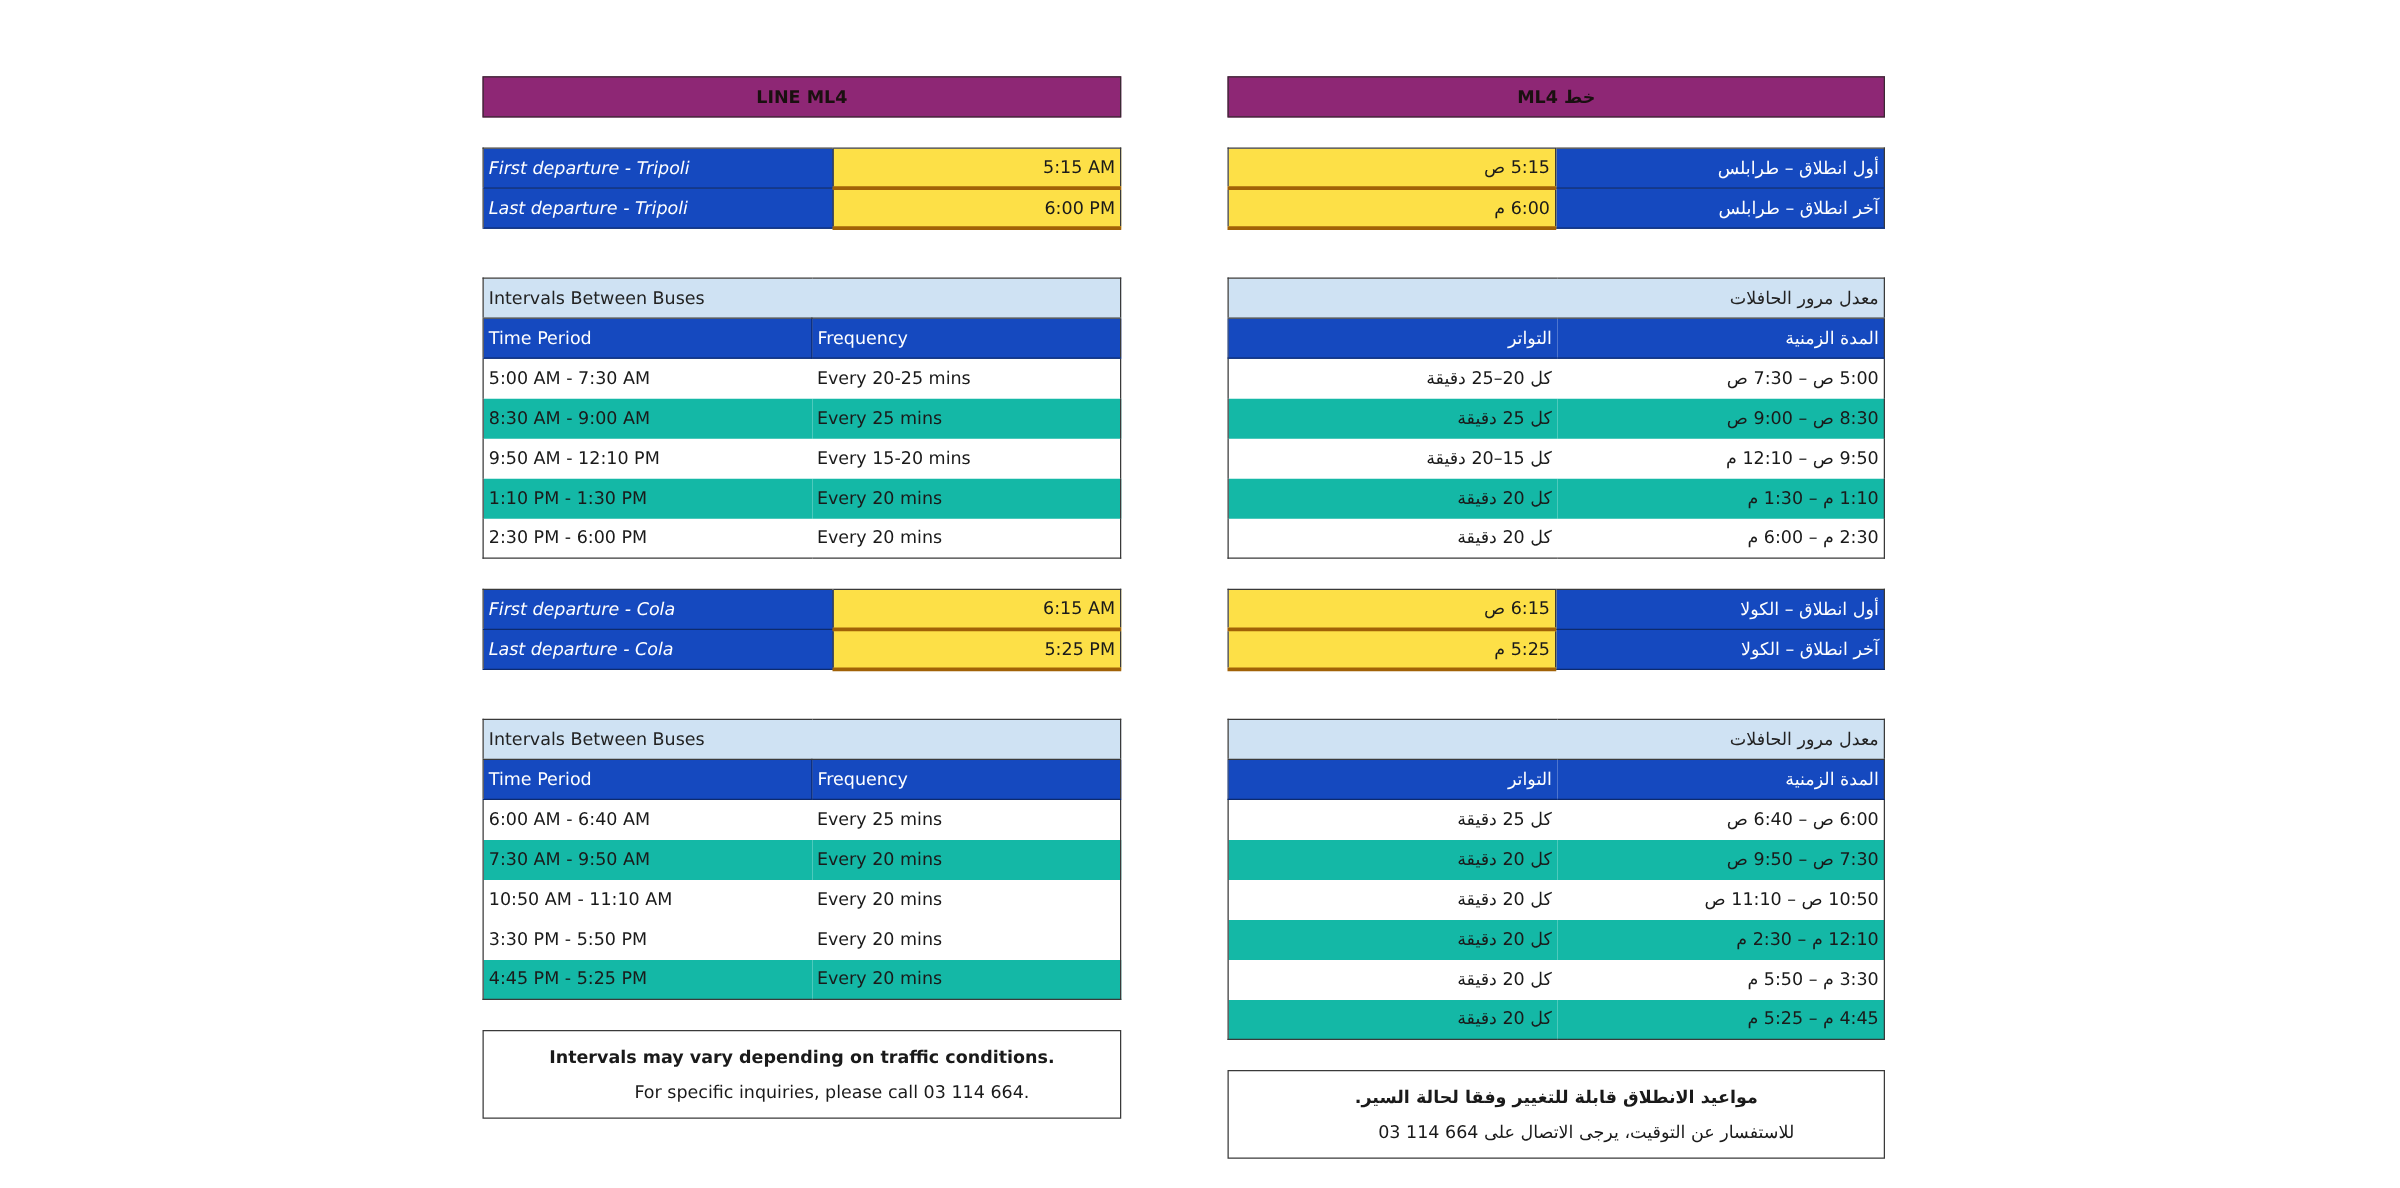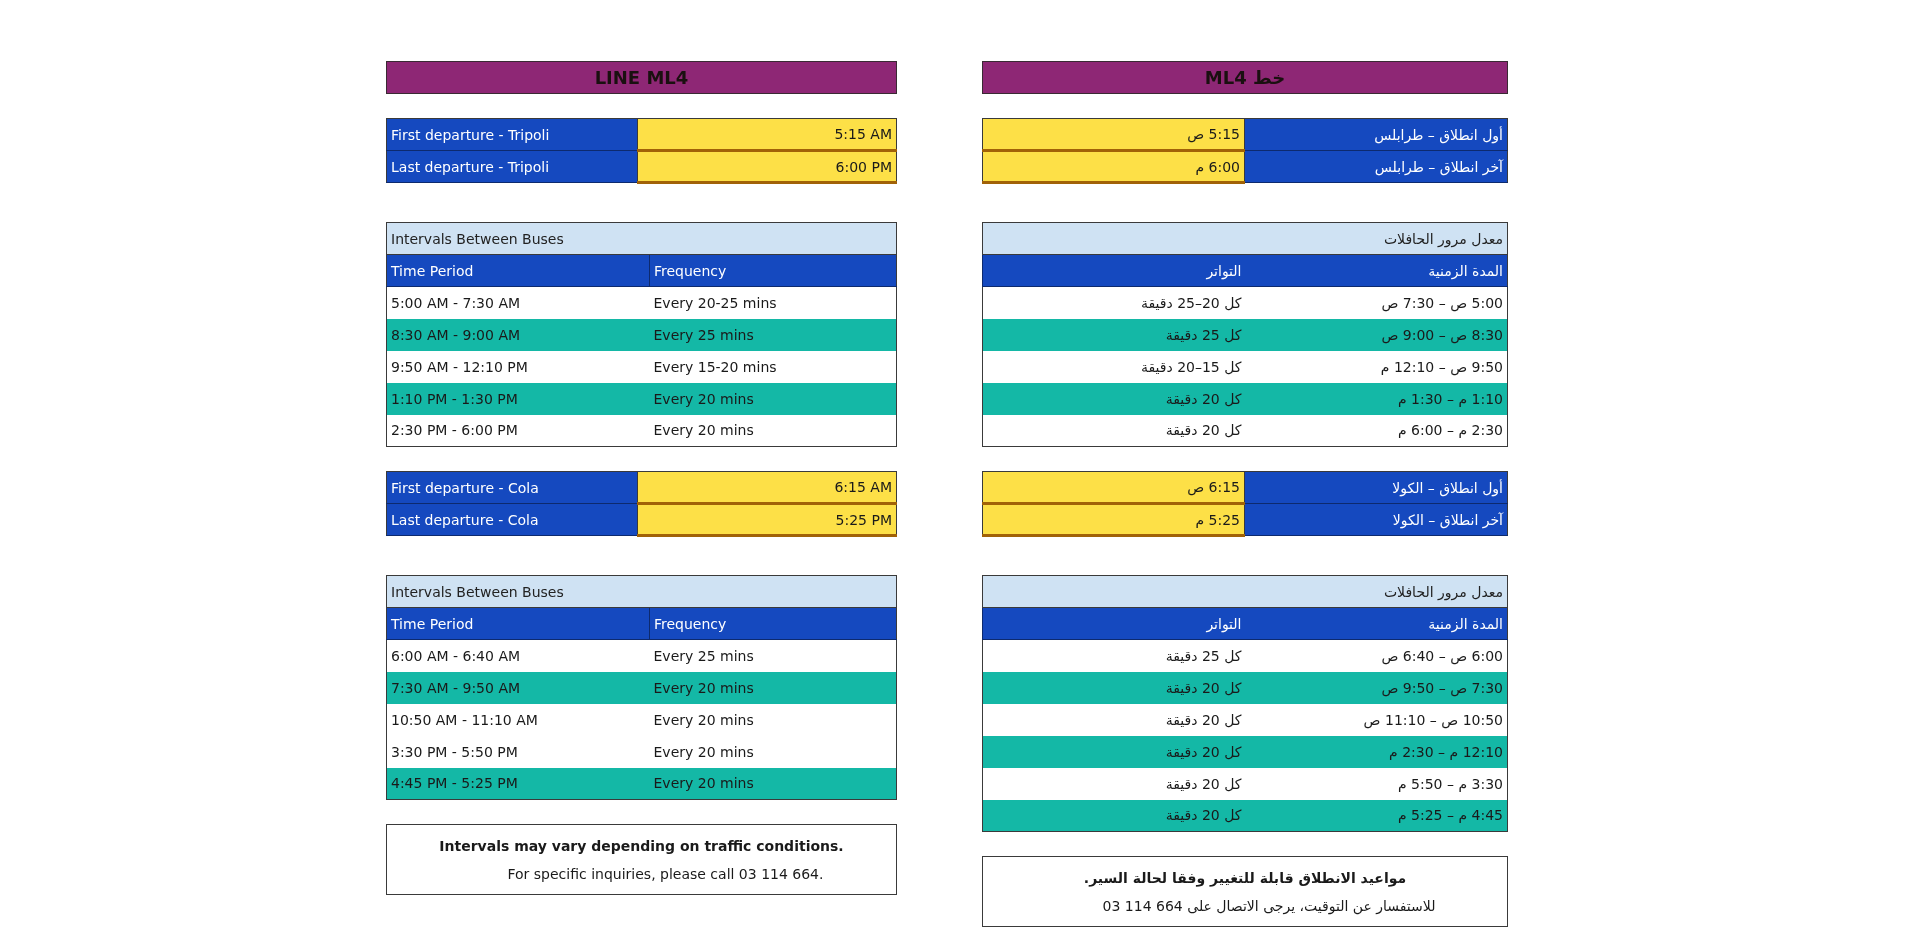--- a/index.html
+++ b/index.html
@@ -6,30 +6,30 @@
     html, body { width: 1920px; height: 950px; background: #ffffff; overflow: hidden; }
     body { position: relative; font-family: "DejaVu Sans", sans-serif; color: #1a1a1a; }
 
     .col { position: absolute; top: 61px; }
     .col.left { left: 386px; width: 511px; }
     .col.right { left: 982px; width: 526px; }
 
     .title-bar {
       height: 33px; background: #8e2775; border: 1px solid #3a2a33;
       display: flex; align-items: center; justify-content: center;
-      font-weight: bold; font-size: 18px; color: #1a1010;
+      font-weight: bold; font-size: 14px; color: #1a1010;
     }
 
     table { border-collapse: collapse; width: 100%; border: 1px solid #3a3a3a; }
     td { height: 32px; font-size: 14px; padding: 0 4px; white-space: nowrap; }
 
     .dep-table { margin-top: 24px; }
     .dep-table td.label { background: #1549bf; color: #ffffff; border-bottom: 1px solid #0d2a6e; }
     .dep-table td.value { background: #fde047; color: #1a1a1a; border-left: 1px solid #3a3a3a; border-bottom: 3px solid #a16207; padding-left: 21px; }
-    .left .dep-table td.label { width: 251px; text-align: left; }
+    .left .dep-table td.label { width: 280px; text-align: left; font-style: italic; }
     .left .dep-table td.value { text-align: right; }
     .right .dep-table td.label { width: 263px; text-align: right; }
     .right .dep-table td.value { text-align: right; border-left: none; border-right: 1px solid #3a3a3a; }
 
     .int-table { margin-top: 38px; }
     .int-table td.caption { background: #cfe2f3; text-align: center; height: 32px; border-bottom: 1px solid #3a3a3a; color: #222; }
     .int-table tr.head td { background: #1549bf; color: #ffffff; border-bottom: 1px solid #0d2a6e; }
     .left .int-table tr.head td:first-child { border-right: 1px solid #0d2a6e; width: 263px; }
     .right .int-table tr.head td:last-child { border-left: 1px solid #0d2a6e; width: 263px; }
     .int-table tr.row:nth-child(even) td { background: #ffffff; }

